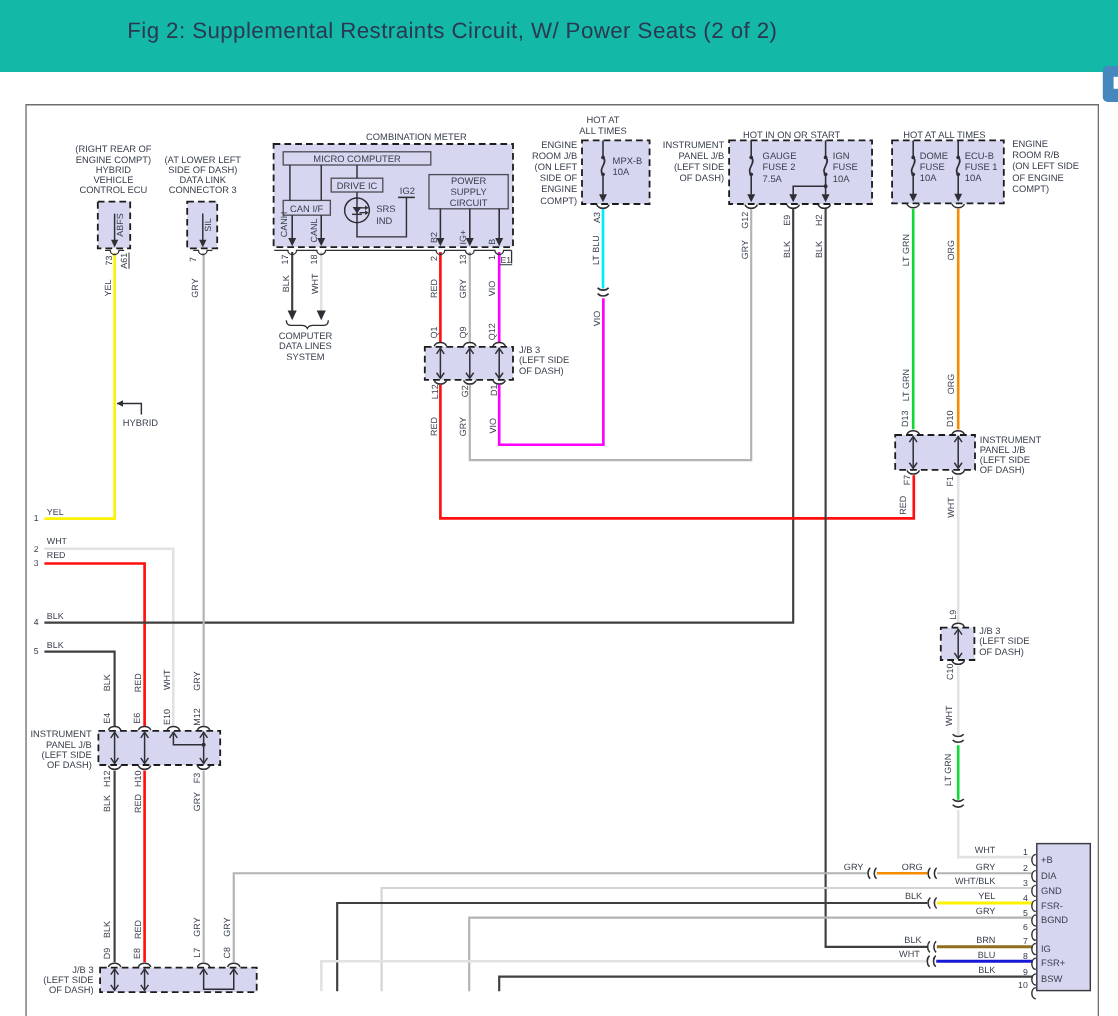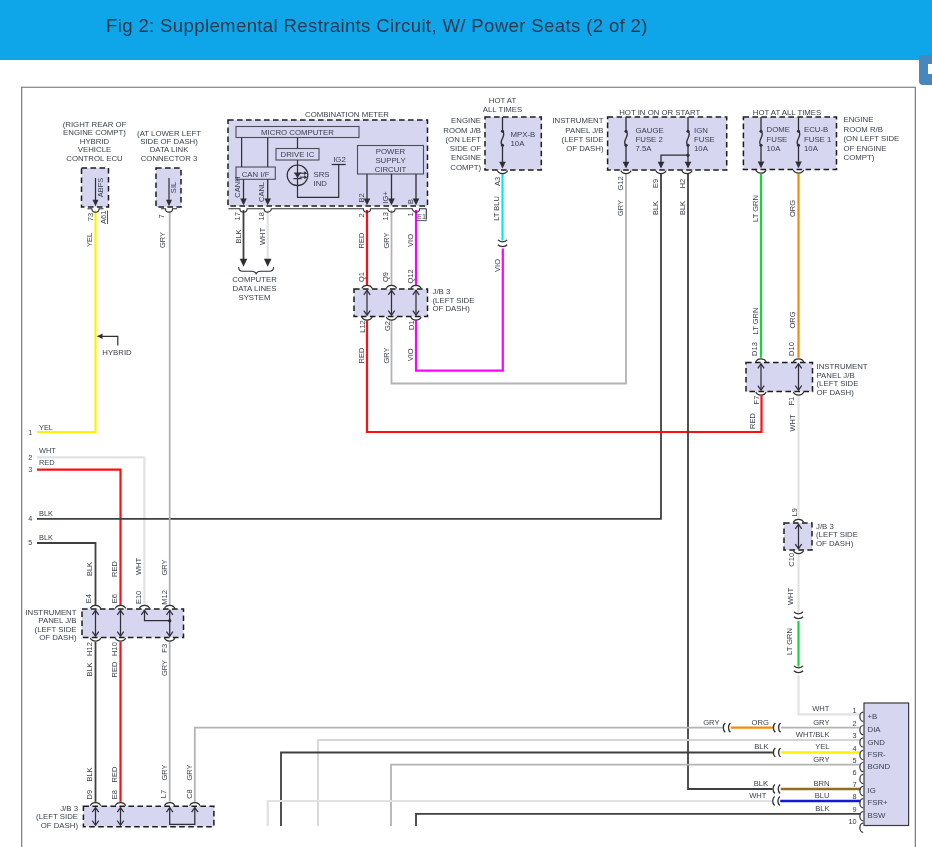--- a/index.html
+++ b/index.html
@@ -1,18 +1,18 @@
 <!DOCTYPE html>
 <html><head>
 <meta charset="utf-8">
 <style>
 html,body{margin:0;padding:0;background:#ffffff;width:932px;height:847px;overflow:hidden}
 *{box-sizing:border-box}
 .page{position:relative;width:932px;height:847px;font-family:"Liberation Sans",sans-serif}
-.hdr{position:absolute;left:0;top:0;width:932px;height:60px;background:#0ea5e9}
+.hdr{position:absolute;left:0;top:0;width:932px;height:60px;background:#14b8a6}
 .title{position:absolute;left:106px;top:15.2px;font-size:18.6px;color:#2b3950;letter-spacing:0.35px;white-space:nowrap}
 .tab{position:absolute;left:919px;top:54.5px;width:17px;height:30px;background:#4687bd;border-radius:4px 0 0 4px}
 .tabicon{position:absolute;left:8.5px;top:9.5px;width:6px;height:10px;background:#ffffff}
 svg text{font-family:"Liberation Sans",sans-serif}
 </style>
 </head>
 <body>
 <div class="page">
 <div class="hdr">
       <div class="title">Fig 2: Supplemental Restraints Circuit, W/ Power Seats (2 of 2)</div>

